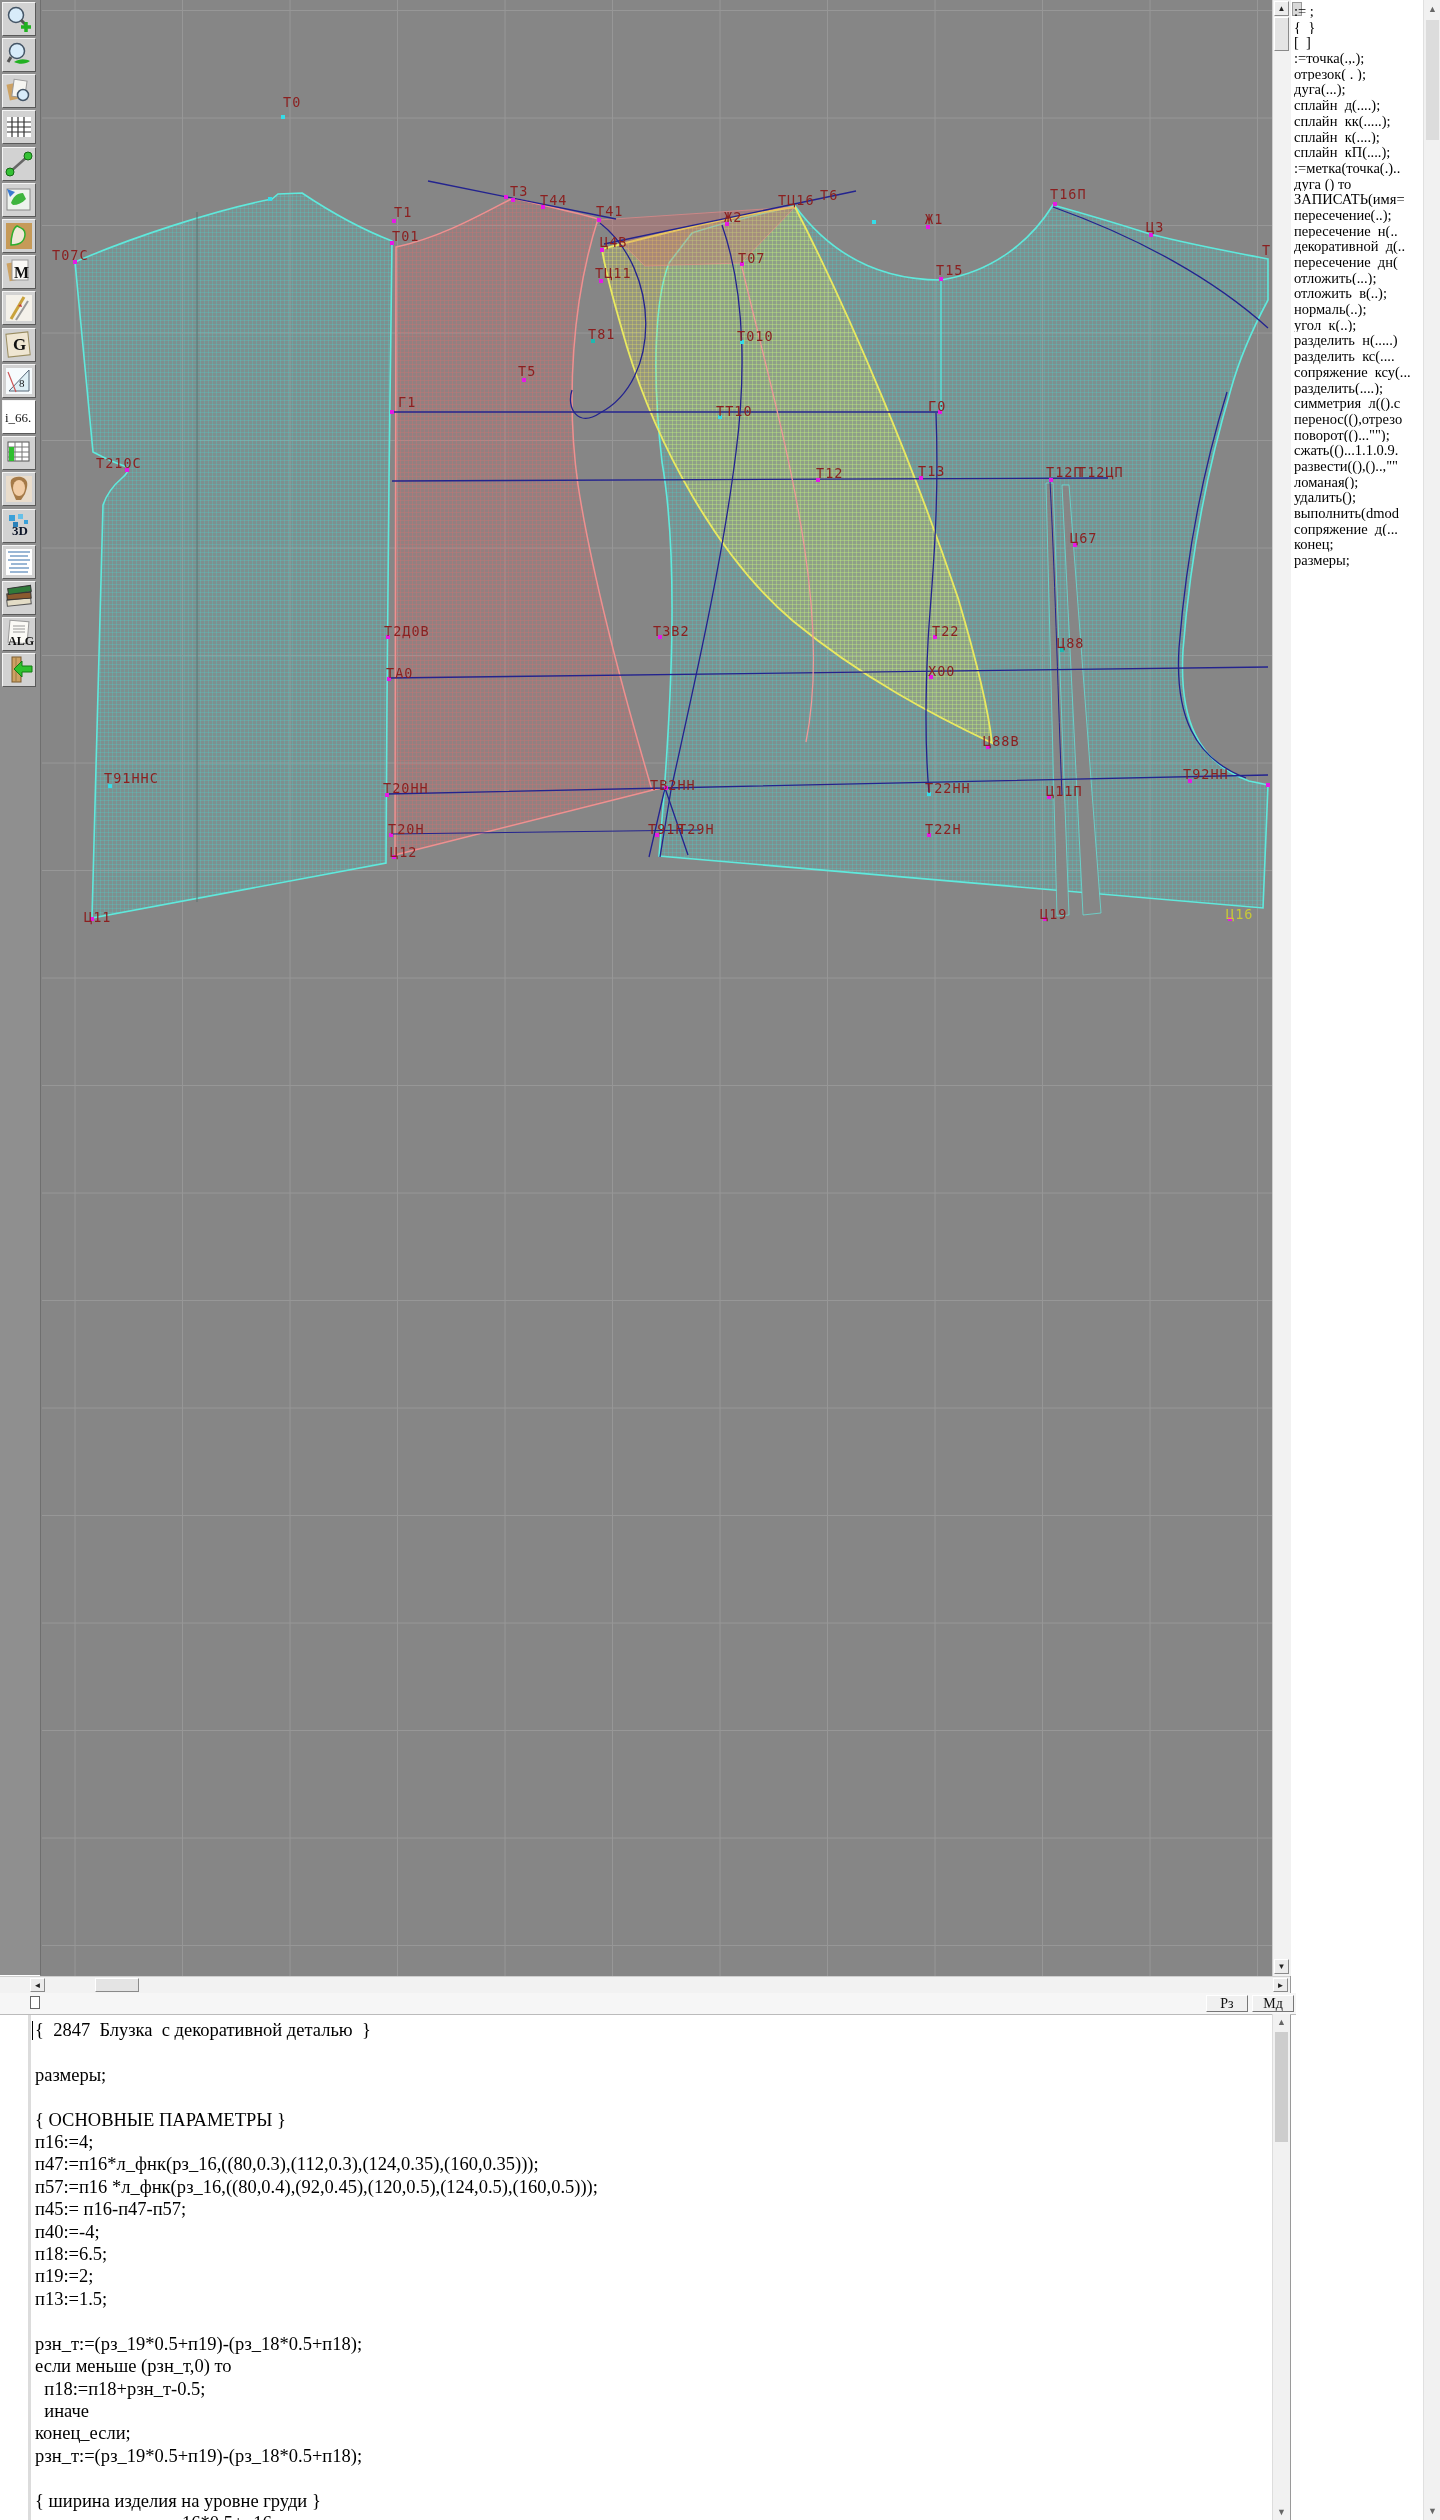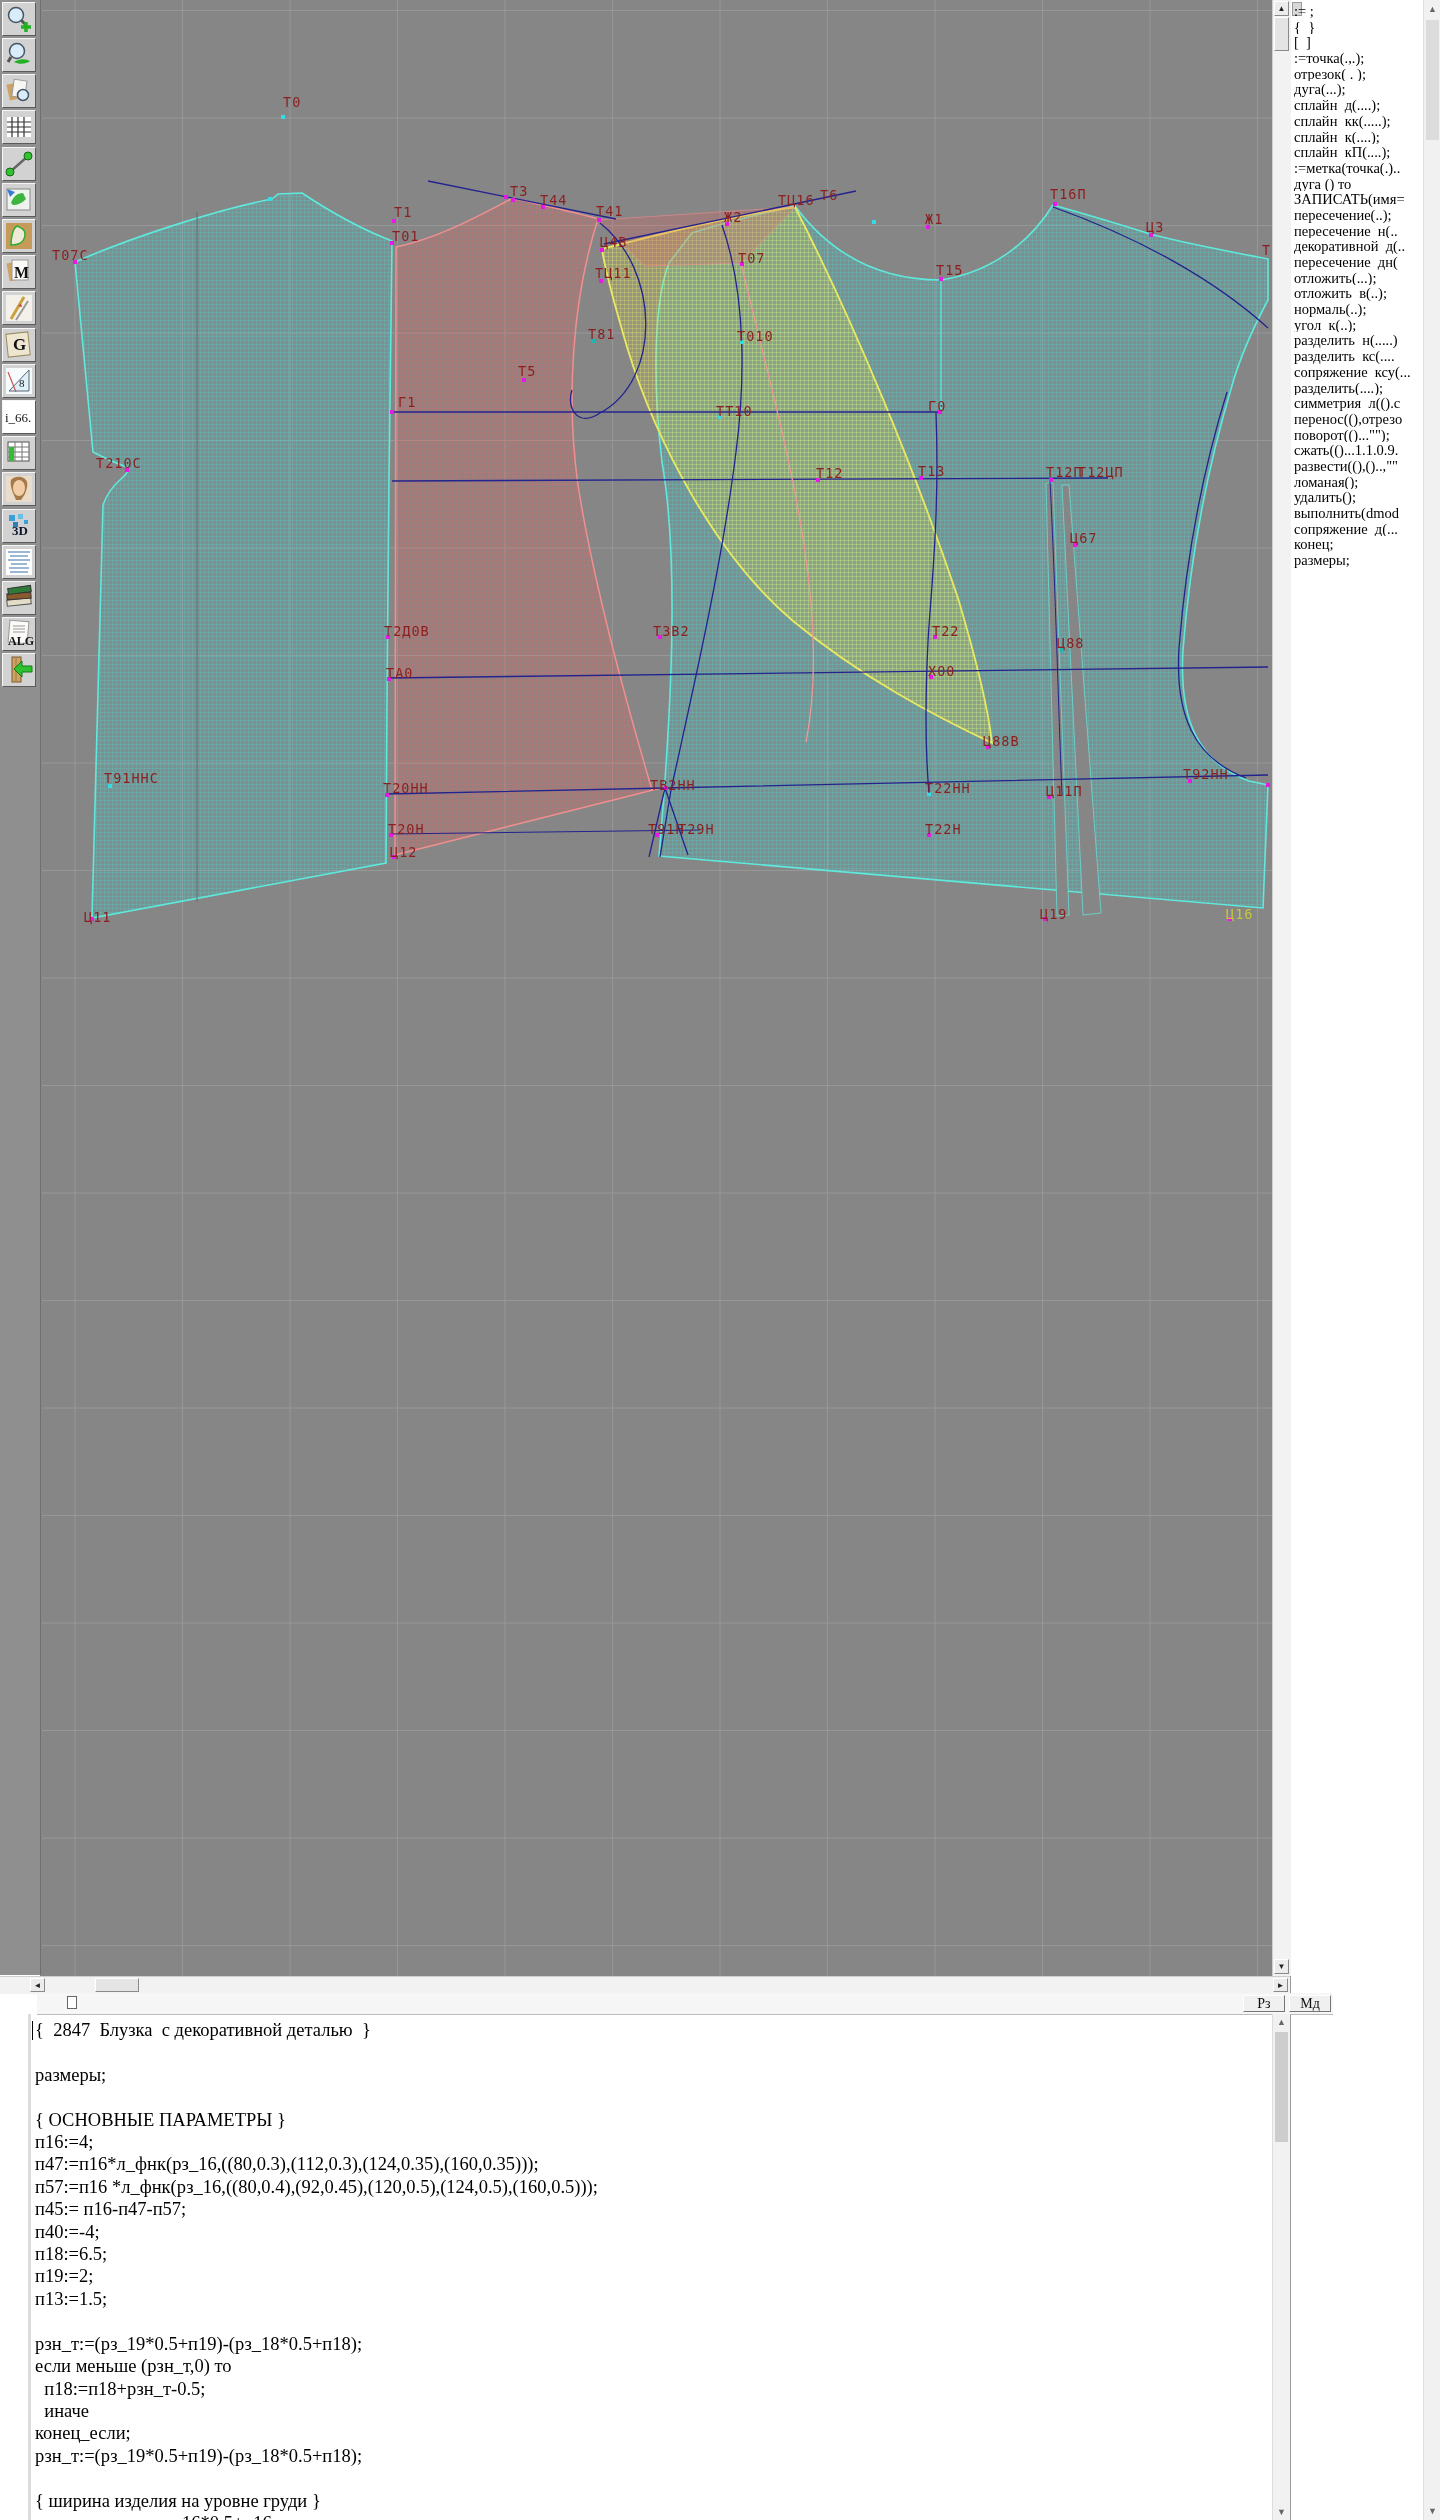--- a/index.html
+++ b/index.html
@@ -25,21 +25,21 @@
   .cbtn{position:absolute;background:#ececec;border-top:1px solid #fff;border-left:1px solid #fff;
         border-right:1px solid #8a8a8a;border-bottom:1px solid #8a8a8a;box-sizing:border-box;
         font-size:8px;line-height:13px;text-align:center;color:#222;}
   .cthumb{position:absolute;background:#e4e4e4;border-top:1px solid #fff;border-left:1px solid #fff;
         border-right:1px solid #8a8a8a;border-bottom:1px solid #8a8a8a;box-sizing:border-box;}
   #sb-v-canvas{left:1272px;top:0;width:18px;height:1976px;border-left:1px solid #cfcfcf;}
   #sb-h-canvas{left:0;top:1976px;width:1290px;height:17px;border-top:1px solid #cfcfcf;}
 
   
   #status-row{left:0;top:1993px;width:1296px;height:21px;background:#f6f6f6;
-              border-bottom:1px solid #bbb;z-index:6;margin-left:37px;}
+              border-bottom:1px solid #bbb;z-index:6;}
   .srbtn{position:absolute;top:2px;width:42px;height:17px;background:#f0f0f0;
          border-top:1px solid #fff;border-left:1px solid #fff;
          border-right:1px solid #777;border-bottom:1px solid #777;box-sizing:border-box;
          font-family:"Liberation Serif",serif;font-size:14px;text-align:center;line-height:15px;color:#111;}
   #splitter-box{position:absolute;left:30px;top:3px;width:10px;height:13px;background:#fff;
                 border:1px solid #666;box-sizing:border-box;}
 
   
   #editor{left:0;top:2014px;width:1128px;height:506px;background:#fff;z-index:4;overflow:hidden;}
   #editor-gutter{position:absolute;left:28px;top:0;width:3px;height:506px;background:#dcdcdc;}

